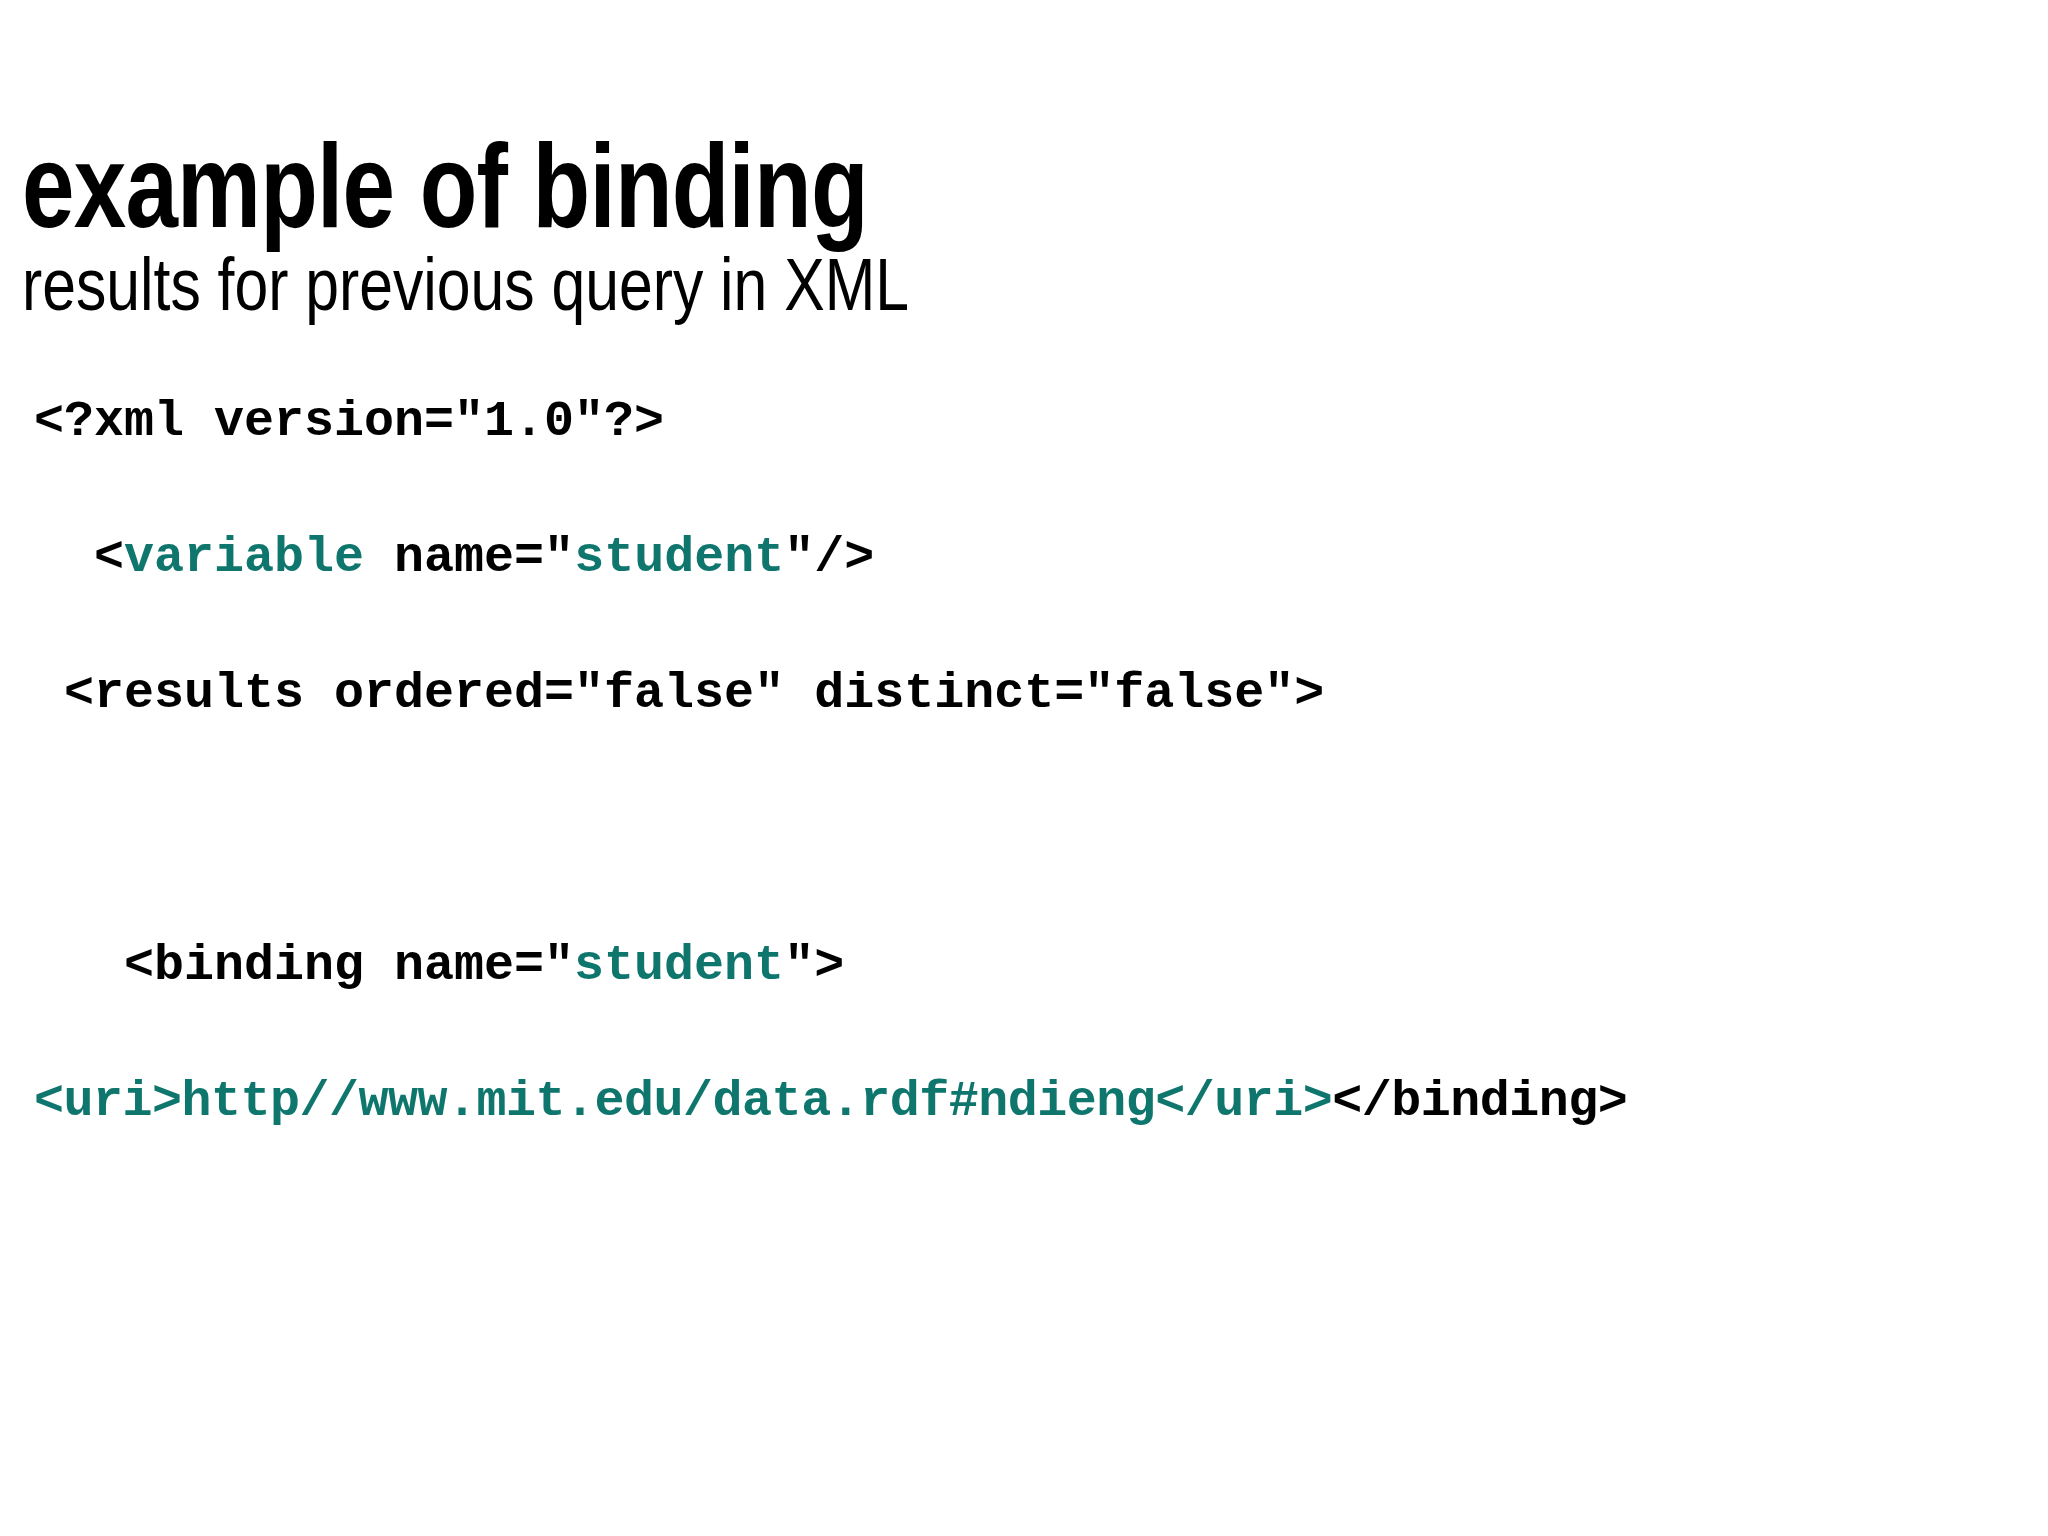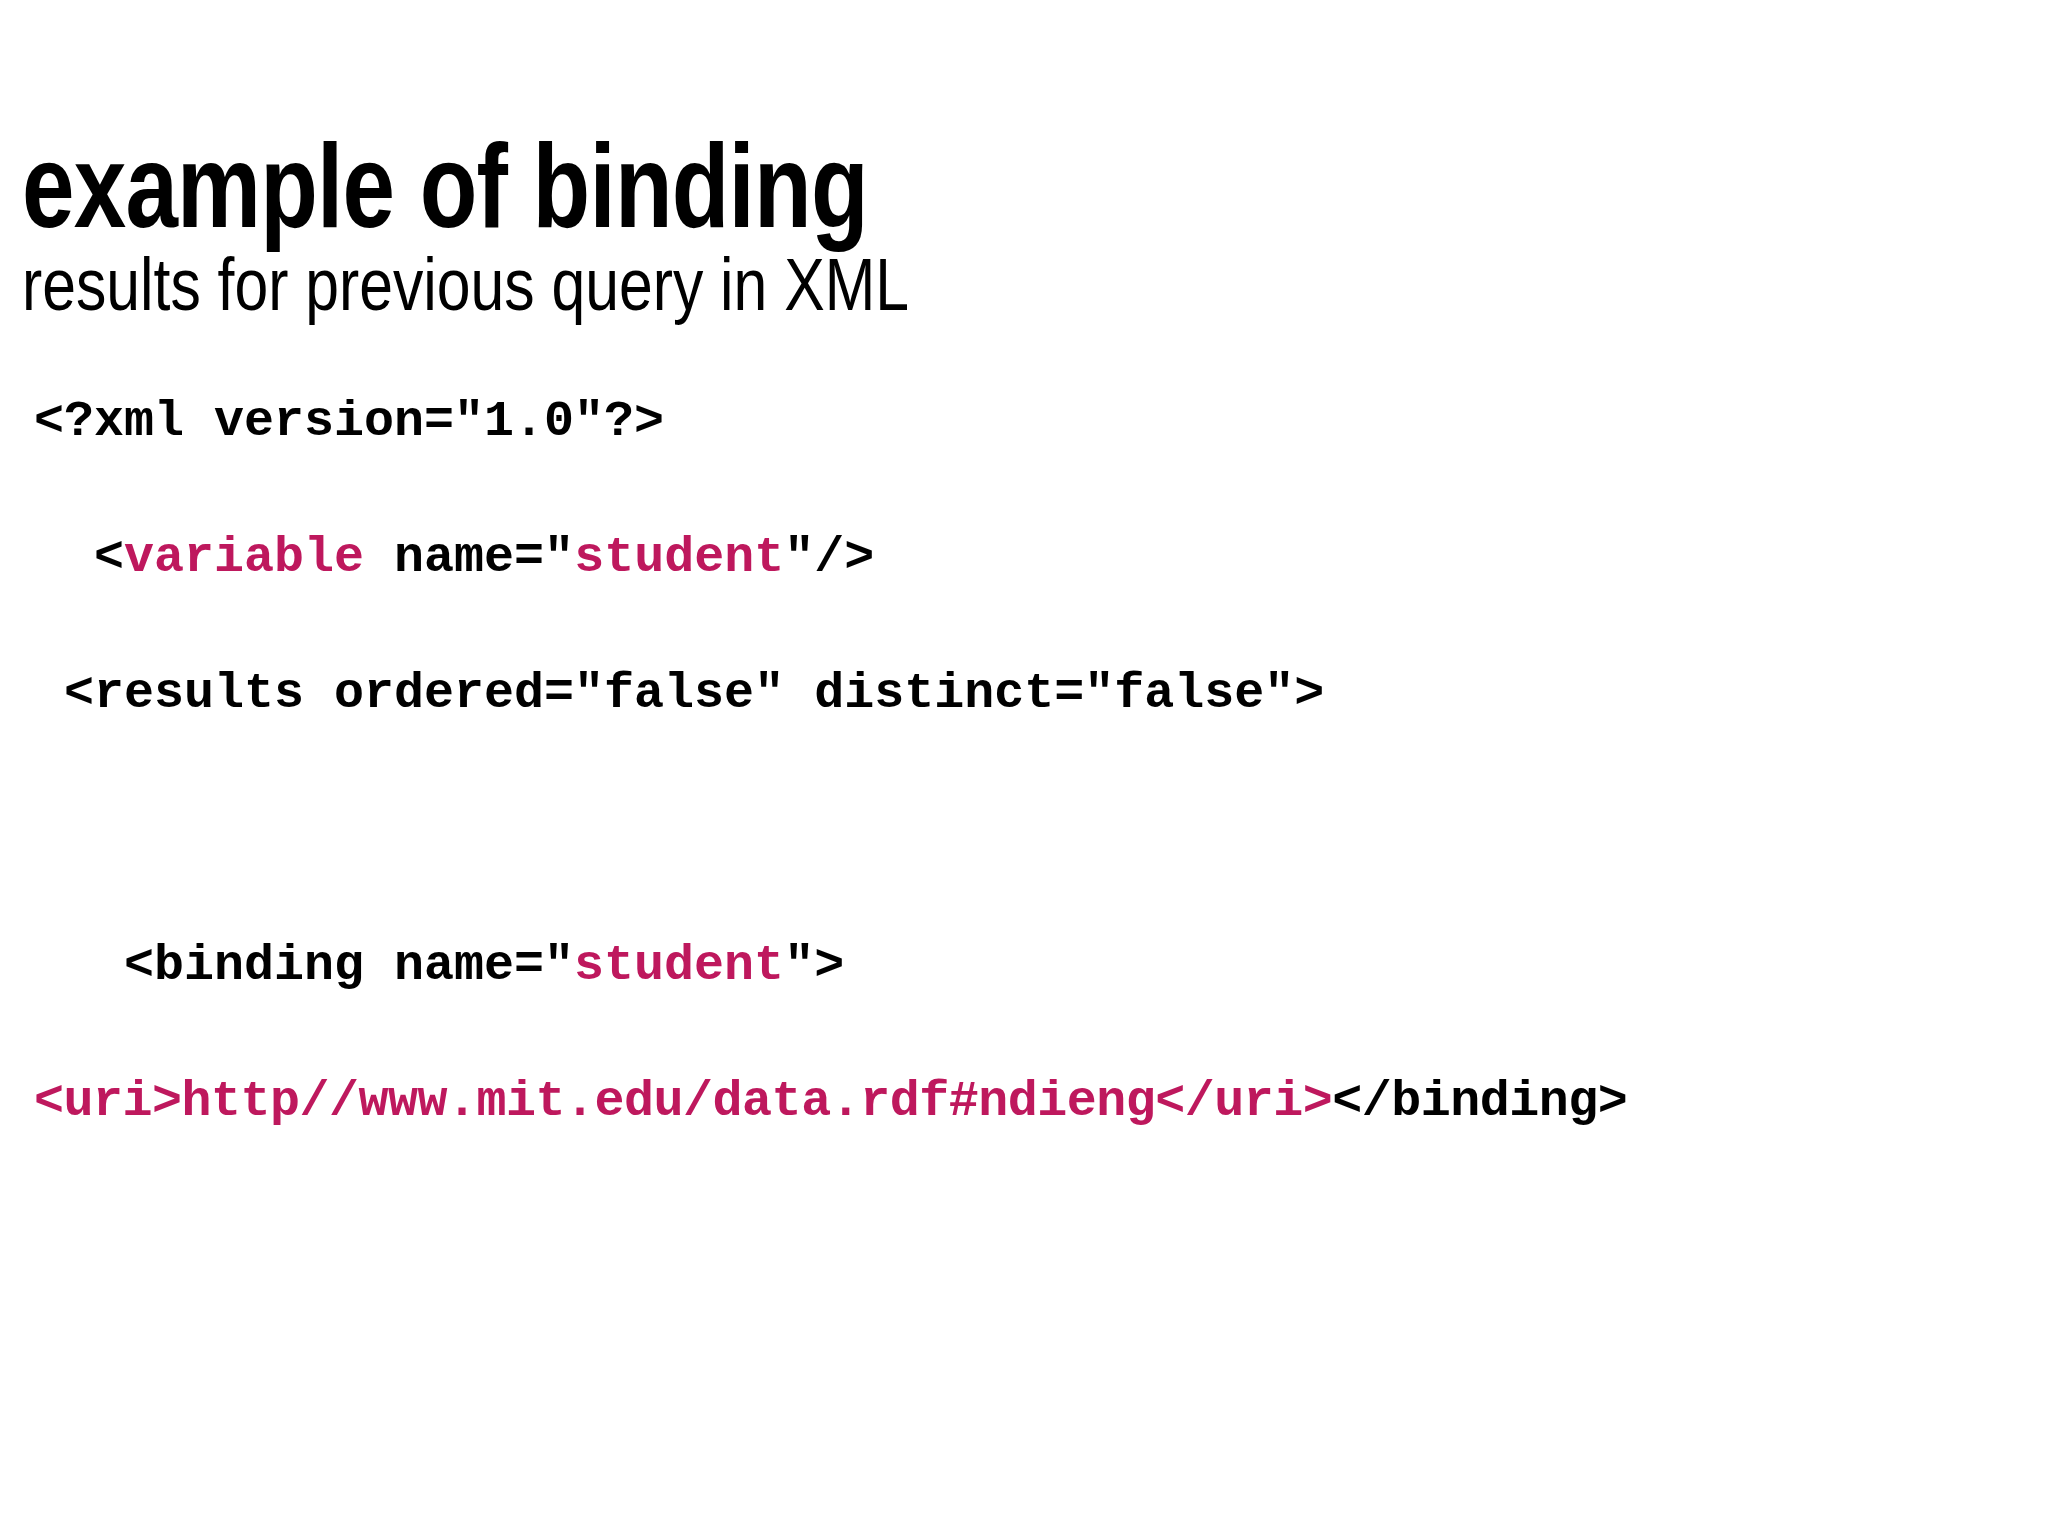--- a/index.html
+++ b/index.html
@@ -75,21 +75,21 @@
     height: 68px;
     line-height: 68px;
   }
 
   
   .code-line.uri-line {
     letter-spacing: -0.5px;
   }
 
   .tok-red {
-    color: #be185d;
+    color: #0f766e;
   }
   .tok-black {
     color: #000000;
   }
 </style>
 </head>
 <body>
 
 <div class="slide">
 

